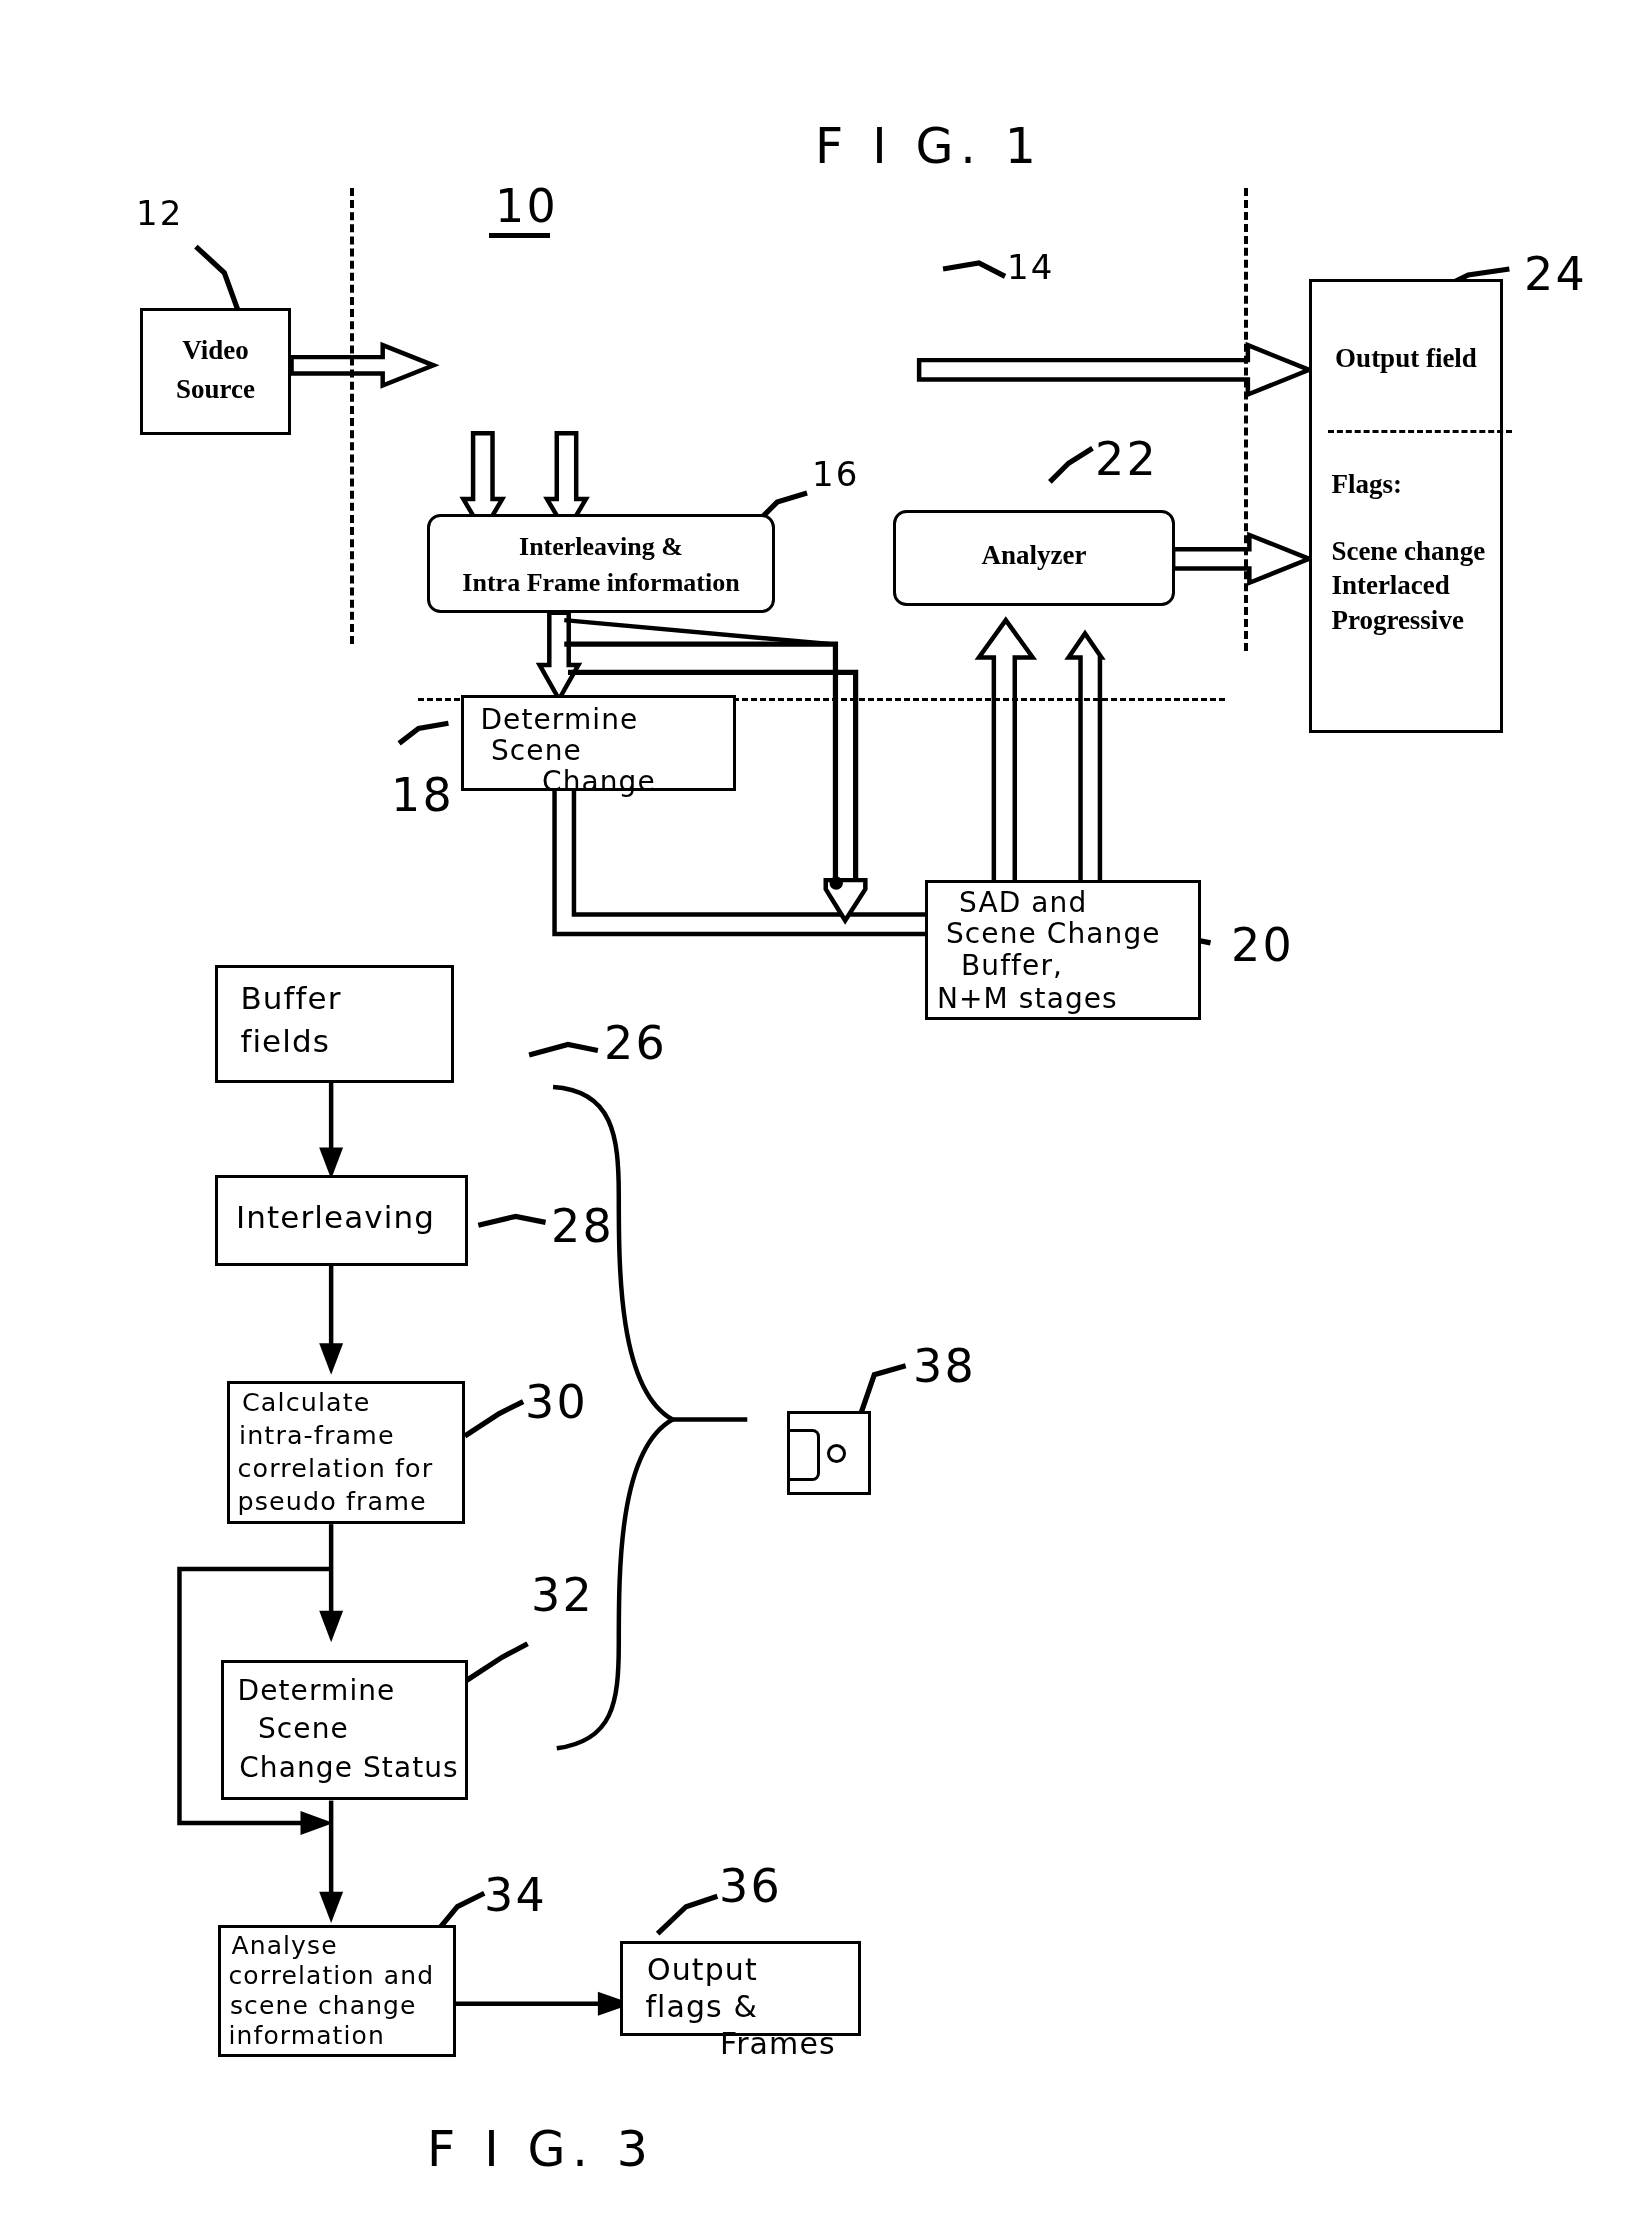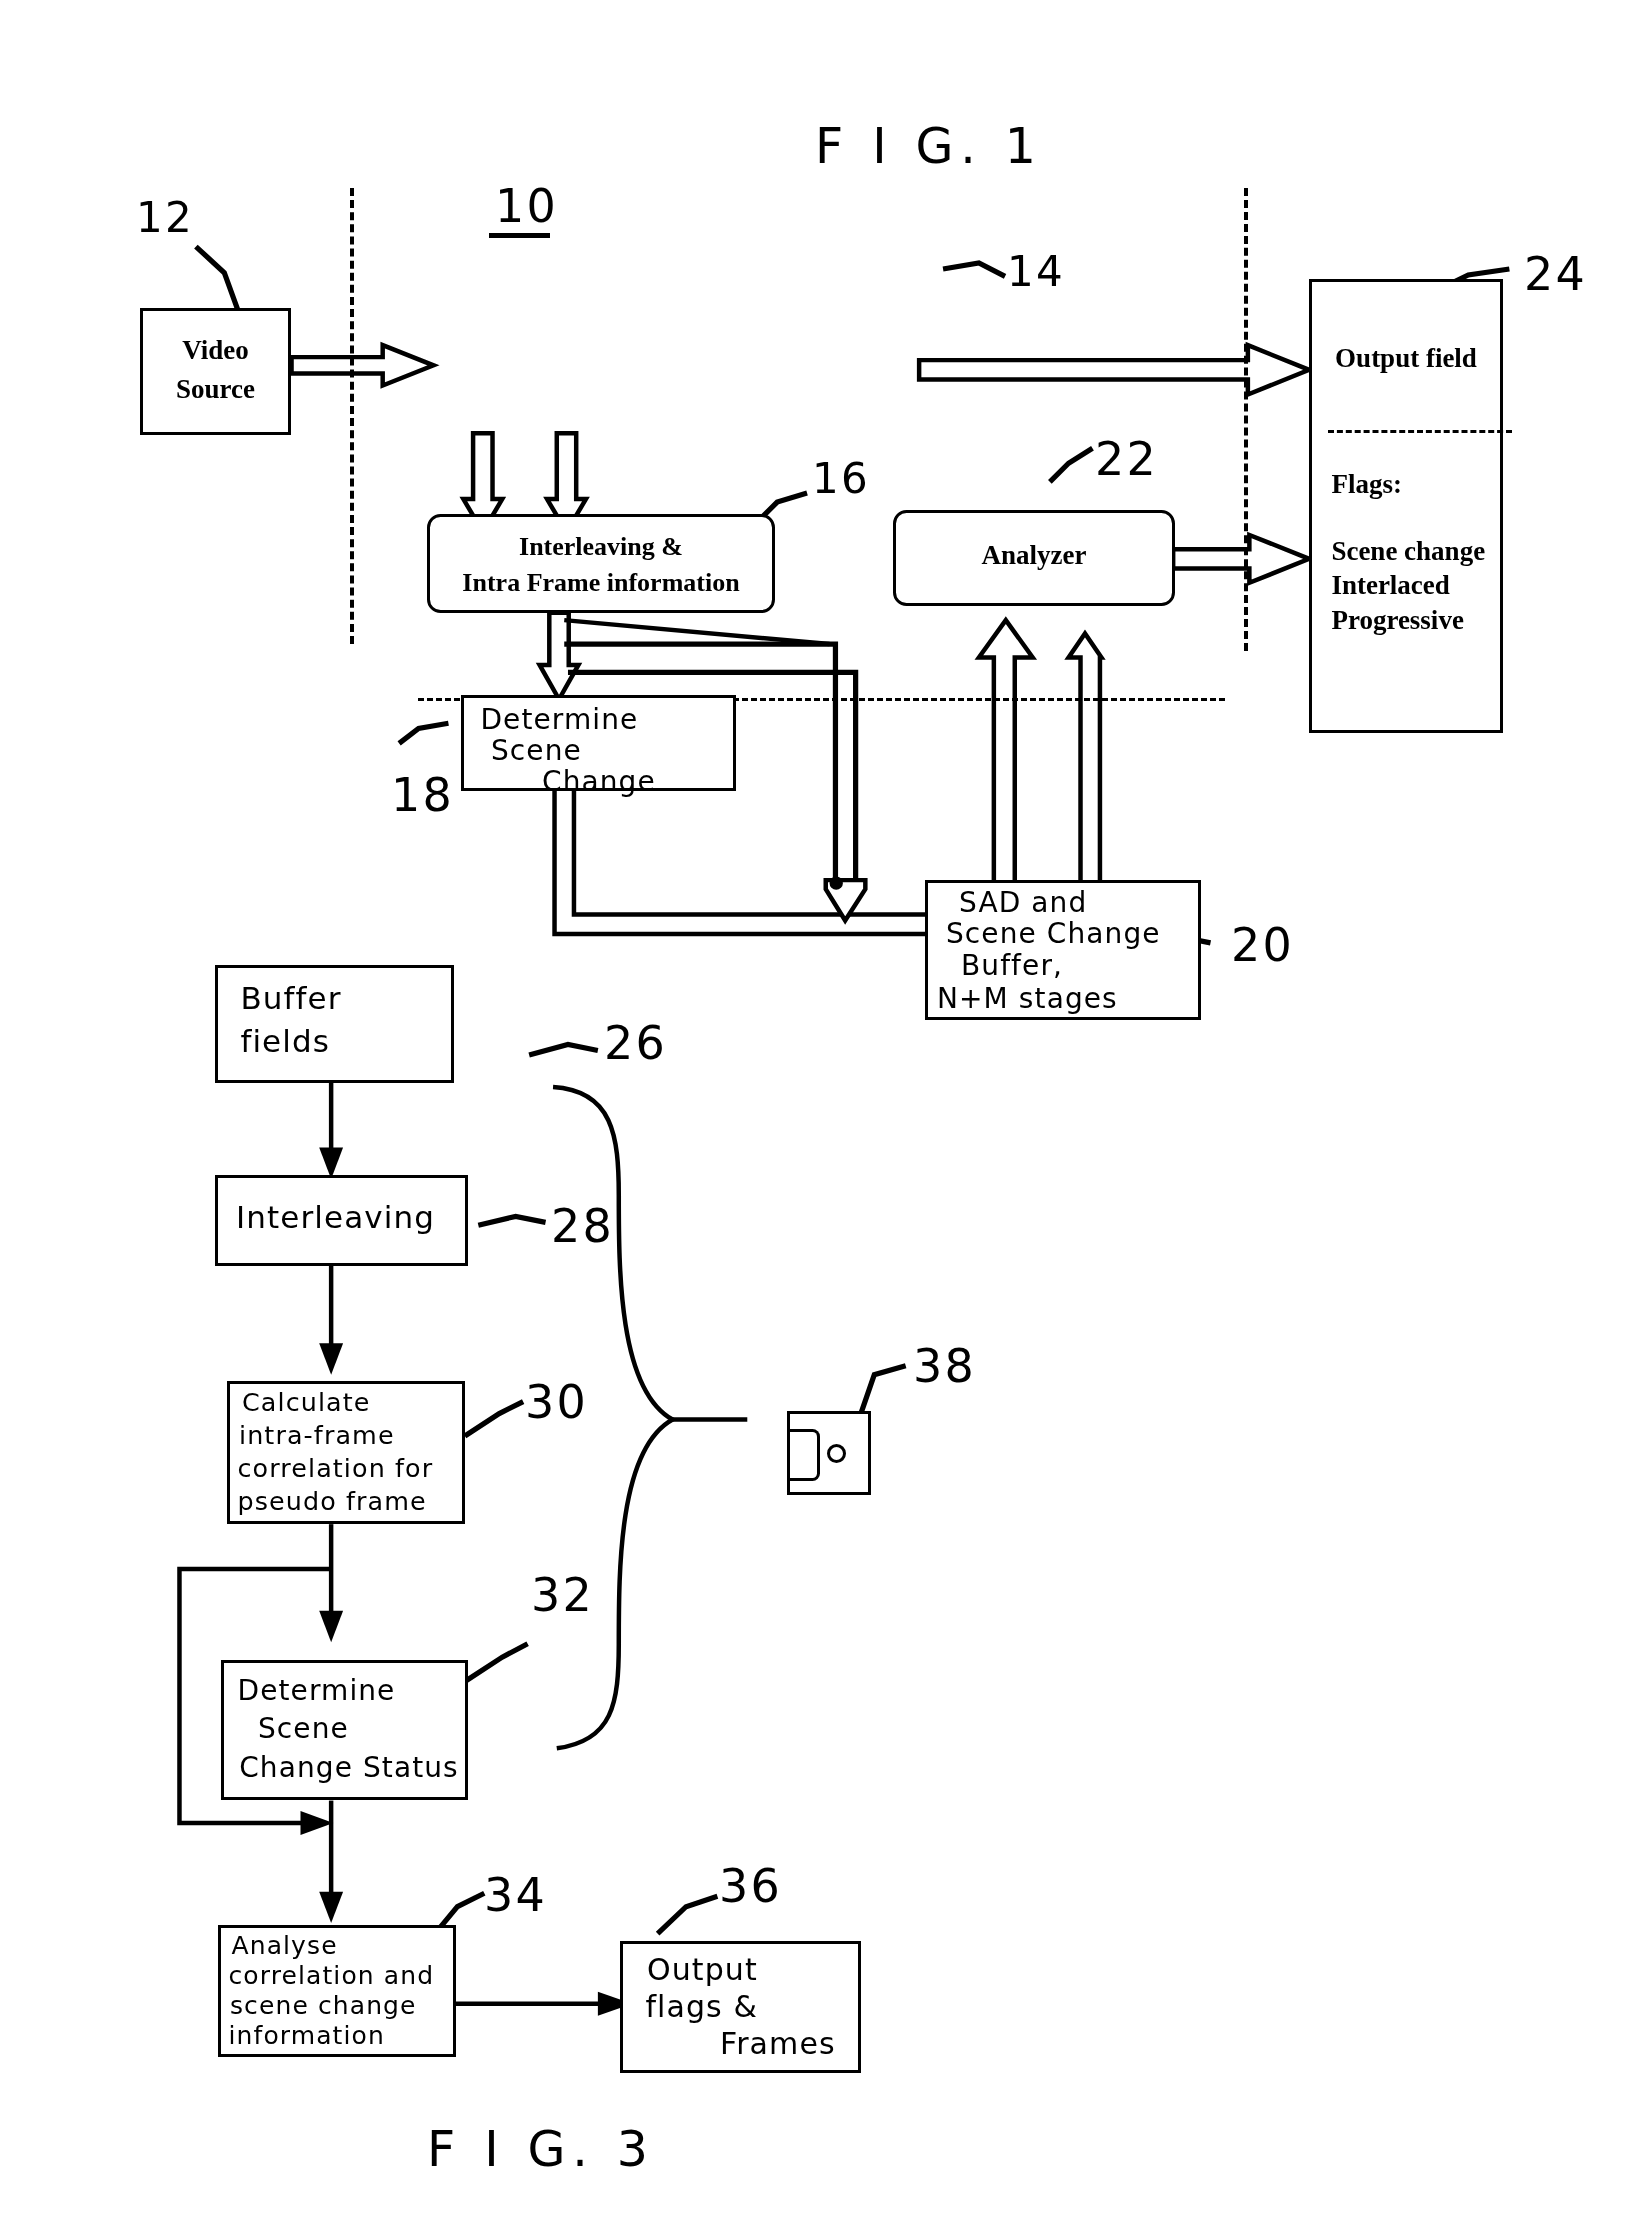--- a/index.html
+++ b/index.html
@@ -10,21 +10,21 @@
 
   
   .box{position:absolute;border:3.7px solid #000;background:#fff;box-sizing:border-box;}
   .box.round{border-radius:13.5px;}
   .box .txt{position:absolute;left:0;right:0;text-align:center;}
 
   .print{font-family:"Liberation Serif",serif;font-weight:bold;}
   .hand{font-family:"DejaVu Sans",sans-serif;font-weight:400;letter-spacing:1.1px;}
 
   
-  .ref{position:absolute;font-family:"DejaVu Sans",sans-serif;font-size:42px;
+  .ref{position:absolute;font-family:"DejaVu Sans",sans-serif;font-size:34px;
        font-weight:400;letter-spacing:2.2px;white-space:nowrap;}
   .ref.big{font-size:46px;}
   .figlabel{position:absolute;font-family:"DejaVu Sans",sans-serif;font-size:49px;
             letter-spacing:6.7px;white-space:nowrap;}
 
   
   .ln{position:absolute;background:#000;}
   .hline{height:3.7px;}
   .dashv{position:absolute;width:0;border-left:4.5px dashed #000;}
   .dashh{position:absolute;height:0;border-top:3px dashed #000;}
@@ -222,21 +222,21 @@
 
   <div class="ref big" style="left:484px;top:1868px;">34</div>
   <div class="box" style="left:218px;top:1925px;width:238px;height:132px;">
     <div class="txt hand" style="top:3px;font-size:25px;text-align:left;left:10.5px;">Analyse</div>
     <div class="txt hand" style="top:33px;font-size:25px;text-align:left;left:7.5px;">correlation and</div>
     <div class="txt hand" style="top:63px;font-size:25px;text-align:left;left:9px;">scene change</div>
     <div class="txt hand" style="top:93px;font-size:25px;text-align:left;left:7.5px;">information</div>
   </div>
 
   <div class="ref big" style="left:719px;top:1859px;">36</div>
-  <div class="box" style="left:620px;top:1941px;width:241px;height:132px;">
+  <div class="box" style="left:620px;top:1941px;width:241px;height:95px;">
     <div class="txt hand" style="top:7.5px;font-size:30px;text-align:left;left:24px;">Output</div>
     <div class="txt hand" style="top:45px;font-size:30px;text-align:left;left:22.4px;">flags &amp;</div>
     <div class="txt hand" style="top:82px;font-size:30px;text-align:left;left:97px;">Frames</div>
   </div>
 
   <div class="ref big" style="left:913px;top:1339px;">38</div>
   <div style="position:absolute;left:787px;top:1411px;width:84px;height:84px;
               border:3.7px solid #000;box-sizing:border-box;background:#fff;">
     <div style="position:absolute;left:0px;top:15px;width:30px;height:52px;
                 border:3.7px solid #000;border-left:none;border-radius:0 7.5px 7.5px 0;box-sizing:border-box;"></div>

